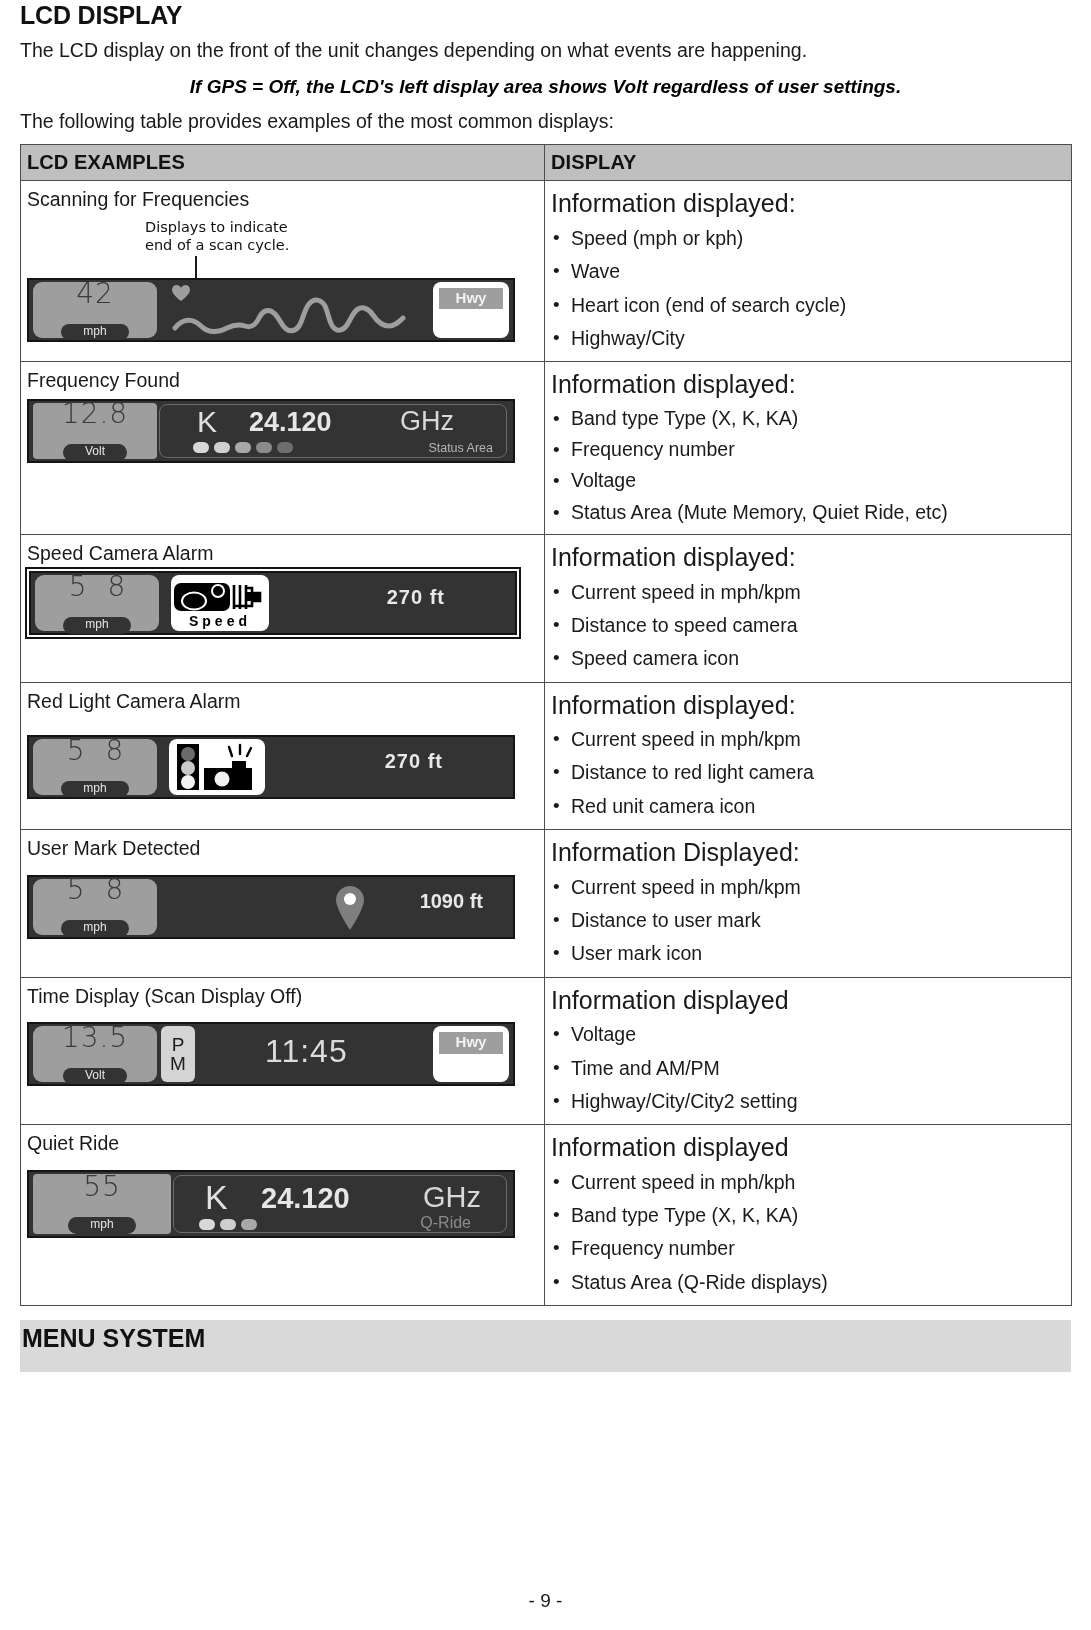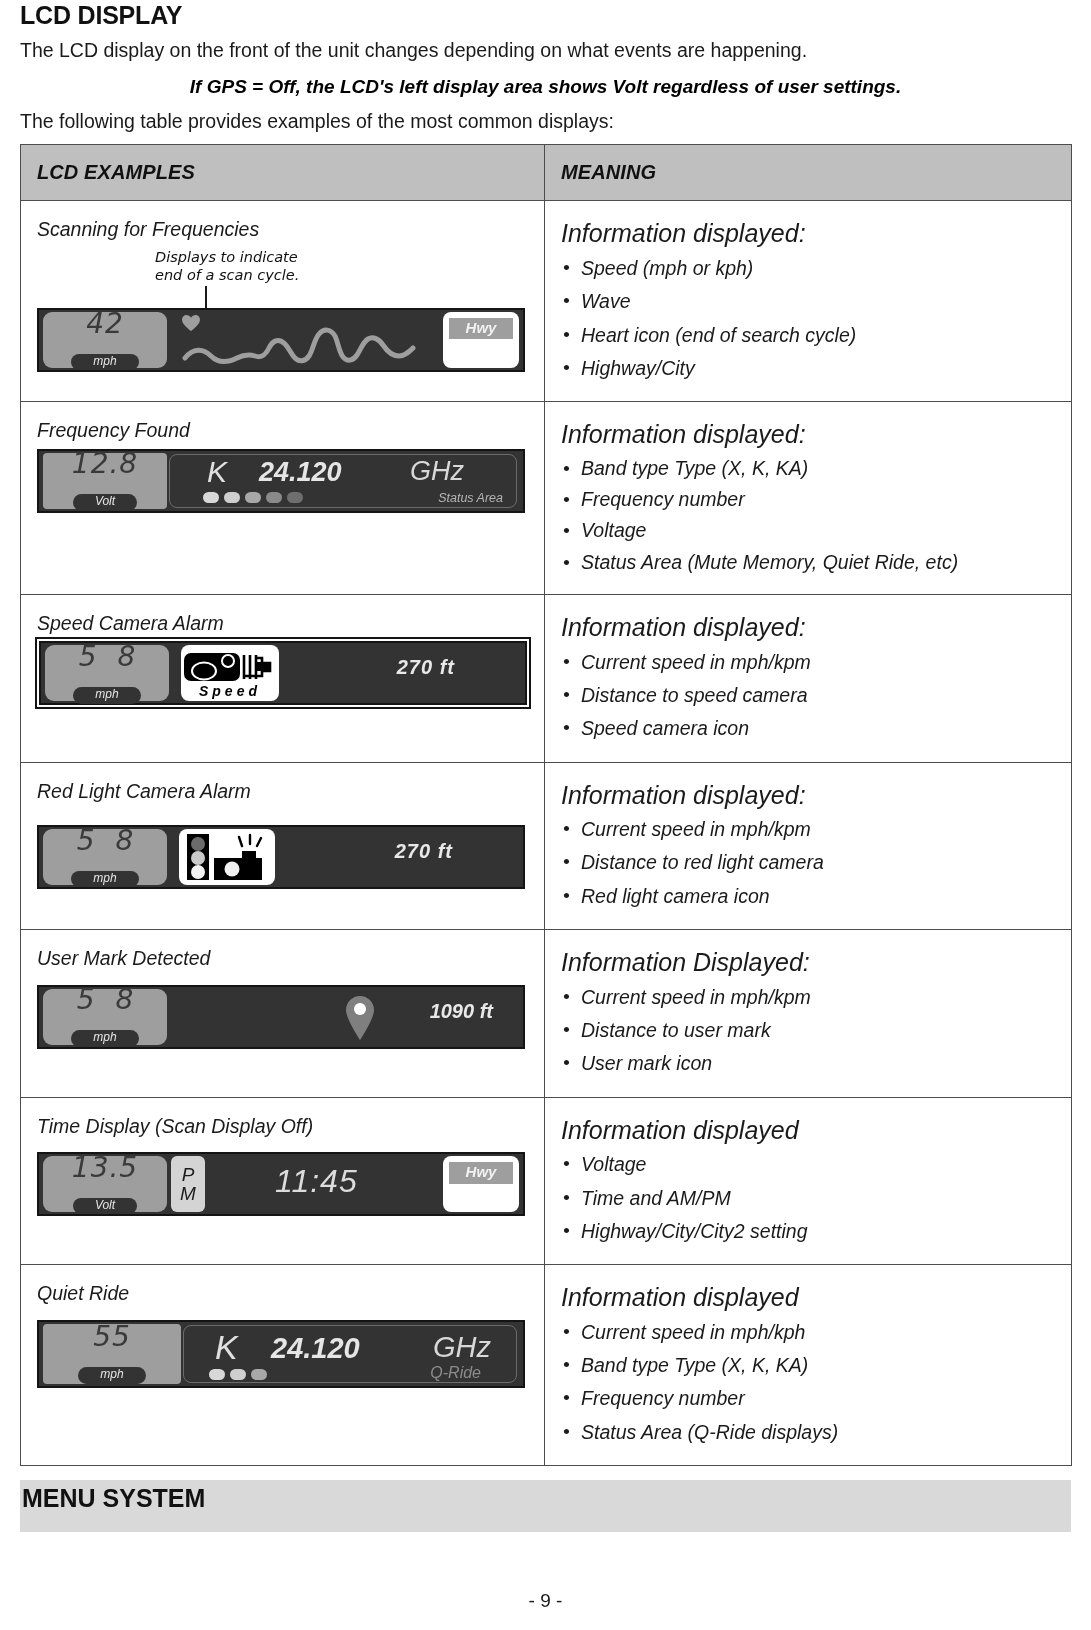--- a/index.html
+++ b/index.html
@@ -59,22 +59,21 @@
   
   table.lcd-table {
     width: 1051px;
     border-collapse: collapse;
     margin-top: 9px;
     table-layout: fixed;
   }
   table.lcd-table td, table.lcd-table th {
     border: 1.5px solid #4d4d4d;
     vertical-align: top;
-    padding: 16px;
-    font-style: italic;
+    padding: 6px;
   }
   thead th {
     background: #bfbfbf;
     font-size: 20px;
     font-weight: bold;
     text-align: left;
     padding: 4px 8px 5px 8px;
     letter-spacing: 0.1px;
     color: #111;
   }
@@ -360,21 +359,21 @@
   <p class="body-text">The following table provides examples of the most common displays:</p>
 
   <table class="lcd-table">
     <colgroup>
         <col class="col-left">
         <col class="col-right">
       </colgroup>
     <thead>
       <tr>
         <th>LCD EXAMPLES</th>
-        <th>MEANING</th>
+        <th>DISPLAY</th>
       </tr>
     </thead>
     <tbody>
 
       <tr>
         <td class="cell-left">
           <div class="row-label">Scanning for Frequencies</div>
           <div class="callout">
             <div class="callout-text">
               <div>Displays to indicate</div>
@@ -511,21 +510,21 @@
             <div class="lcd-main">
               <div class="distance d270">270  ft</div>
             </div>
           </div>
         </td>
         <td class="cell-right">
           <div class="meaning-head">Information displayed:</div>
           <ul class="meaning-list">
             <li>Current speed in mph/kpm</li>
             <li>Distance to red light camera</li>
-            <li>Red light camera icon</li>
+            <li>Red unit camera icon</li>
           </ul>
         </td>
       </tr>
 
       <tr>
         <td class="cell-left">
           <div class="row-label">User Mark Detected</div>
           <div class="lcd" style="margin-top:14px">
             <div class="lcd-left">
               <div class="big spaced">5 8</div>

